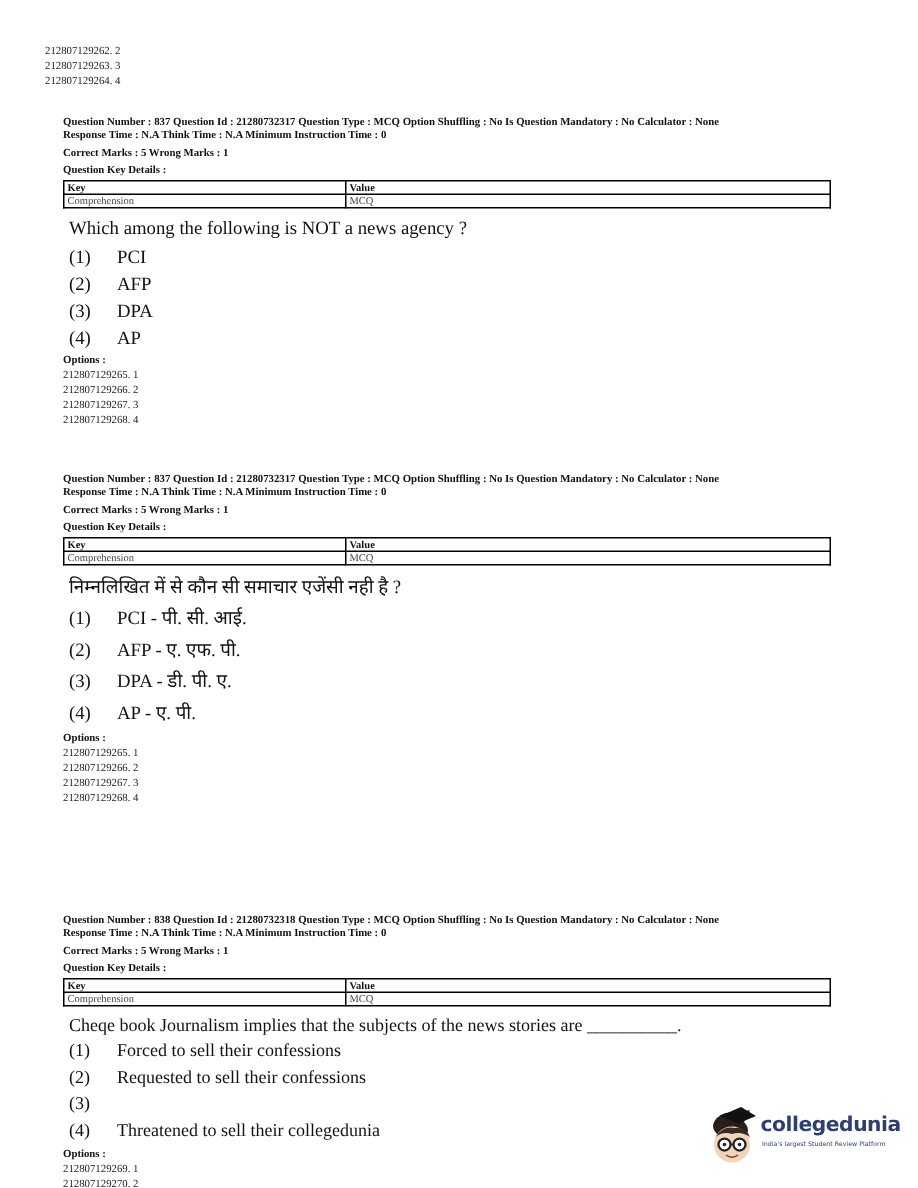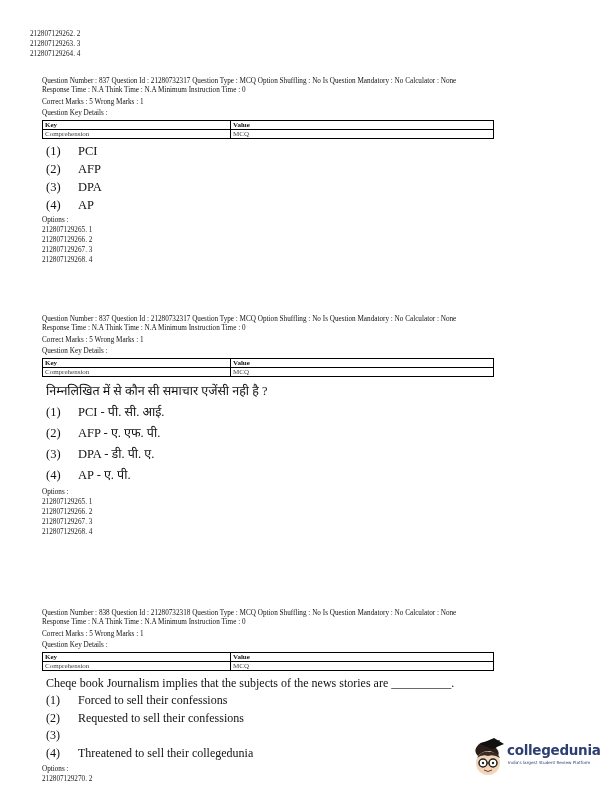--- a/index.html
+++ b/index.html
@@ -2,23 +2,23 @@
 <html><head>
 <meta charset="utf-8">
 <style>
   html, body { margin: 0; padding: 0; background: #ffffff; }
   body {
     width: 612px; height: 792px; position: relative; overflow: hidden;
     font-family: "Liberation Serif", "DejaVu Serif", serif; color: #111;
   }
   .abs { position: absolute; }
   .small { font-size: 7.2px; line-height: 10px; color: #222; }
-  .meta { font-size: 7.2px; line-height: 9px; font-weight: normal; color: #111; }
+  .meta { font-size: 7.2px; line-height: 9px; font-weight: bold; color: #111; }
   .kd-table {
-    border-collapse: collapse; width: 452px; font-size: 7px; line-height: 8px;
+    border-collapse: collapse; width: 512px; font-size: 7px; line-height: 8px;
   }
   .kd-table td { border: 1px solid #000; padding: 0 2px; height: 8px; }
   .kd-table td.k { width: 183px; }
   .kd-table tr.head td { font-weight: bold; }
   .kd-table tr.body td { color: #444; font-family: Liberation Serif, serif; }
   .qtext { font-size: 12.5px; line-height: 14px; color: #111; }
   .opt { font-size: 12.5px; line-height: 18px; display: flex; }
   .opt .num { width: 32px; display: inline-block; }
   .hindi .opt { line-height: 21px; }
   .eng3 .opt { line-height: 17.5px; font-size: 12px; }
@@ -45,20 +45,21 @@
         <tr class="head">
           <td class="k">Key</td>
           <td>Value</td>
         </tr>
     <tr class="body">
           <td class="k">Comprehension</td>
           <td>MCQ</td>
         </tr>
   </tbody>
     </table>
+  <div class="qtext" style="margin-top:6px; margin-left:4px;">Which among the following is NOT a news agency ?</div>
   <div style="margin-top:3px; margin-left:4px;">
     <div class="opt">
         <span class="num">(1)</span>
         <span>PCI</span>
       </div>
     <div class="opt">
         <span class="num">(2)</span>
         <span>AFP</span>
       </div>
     <div class="opt">
@@ -154,20 +155,21 @@
     <div class="opt">
         <span class="num">(3)</span>
       </div>
     <div class="opt">
         <span class="num">(4)</span>
         <span>Threatened to sell their collegedunia</span>
       </div>
   </div>
   <div class="meta" style="margin-top:3px;">Options :</div>
   <div class="small">
+    <div>212807129269. 1</div>
     <div>212807129270. 2</div>
   </div>
 </div>
 
 <div class="logo">
   <svg width="36" height="40" viewBox="0 0 36 40">
     <path d="M6 10 Q10 2 22 4 L30 2 L26 10 Q30 14 28 18 L8 18 Q4 14 6 10 Z" fill="#2a1e1a"></path>
     <path d="M10 6 L24 0 L34 6 L22 11 Z" fill="#111"></path>
     <ellipse cx="18" cy="25" rx="12" ry="12" fill="#f1d5b8"></ellipse>
     <path d="M7 20 Q12 12 20 14 Q27 13 30 20 Q24 16 18 18 Q12 16 7 20 Z" fill="#3a2a24"></path>

